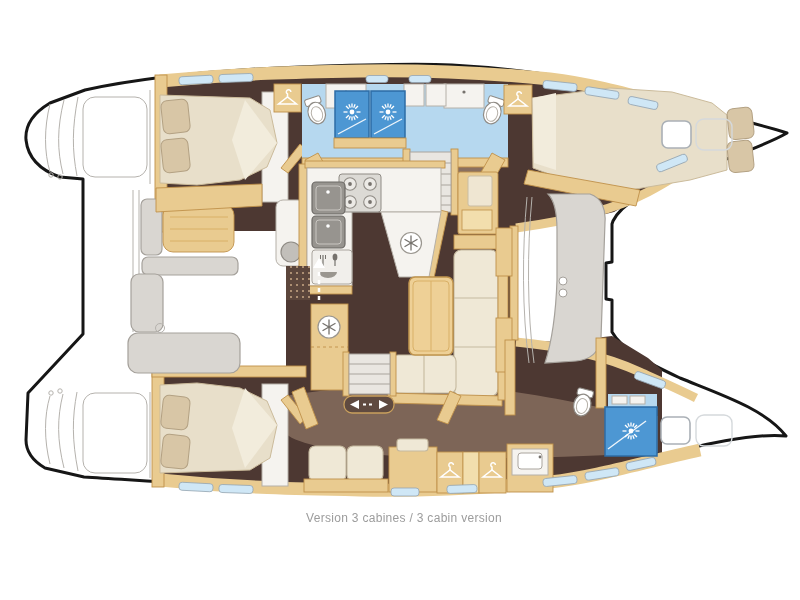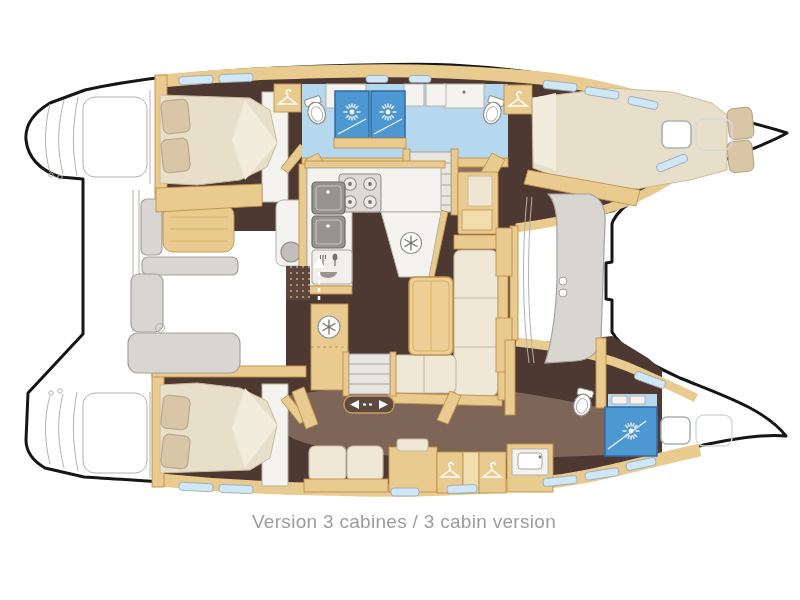--- a/index.html
+++ b/index.html
@@ -1,20 +1,20 @@
 <!DOCTYPE html>
 <html style="--c-outline: #161616; --c-floor: #4d3832; --c-floor_light: #8a7060; --c-wood: #e9cb90; --c-wood_edge: #bf9149; --c-wood_light: #f2dead; --c-mattress: #e8dfca; --c-pillow: #d8c6a6; --c-cushion: #efe8d6; --c-cushion_edge: #c5b99f; --c-shower: #4d97d3; --c-shower_edge: #2d6ca6; --c-bath_floor: #b6d8ef; --c-window: #cfe7f6; --c-counter: #f5f3ef; --c-gray_seat: #d9d6d1; --c-sketch: #b5b2ad; --c-appliance: #97948f; --c-door_pill: #5f4a40; --c-mat_dots: #5c463c; --c-caption: #9c9c9c;"><head>
 <meta charset="utf-8">
 <style>
   html,body{margin:0;padding:0;background:#fff;}
   .canvas{position:relative;width:800px;height:600px;background:#fff;overflow:hidden;
           font-family:"Liberation Sans", sans-serif;}
   svg{position:absolute;top:0;left:0;}
   .caption{position:absolute;left:8px;right:0;top:511px;text-align:center;
-           font-size:19px;letter-spacing:.3px;color:var(--c-caption,#9c9c9c);}
+           font-size:12px;letter-spacing:.3px;color:var(--c-caption,#9c9c9c);}
   
   .hull{fill:#ffffff;stroke:var(--c-outline,#161616);stroke-width:3;stroke-linejoin:round;}
   .wd {fill:var(--c-wood,#e9cb90);stroke:var(--c-wood_edge,#bf9149);stroke-width:.9;}
   .wdl{fill:var(--c-wood_light,#f2dead);stroke:var(--c-wood_edge,#bf9149);stroke-width:.8;}
   .wband{fill:none;stroke:var(--c-wood,#e9cb90);}
   .flr{fill:var(--c-floor,#4d3832);}
   .flt{fill:var(--c-floor_light,#8a7060);}
   .mat{fill:var(--c-mattress,#e8dfca);stroke:#cbbb9b;stroke-width:1;}
   .hig{fill:#f2ecdc;stroke:none;}
   .pil{fill:var(--c-pillow,#d8c6a6);stroke:#b3a183;stroke-width:1;}

